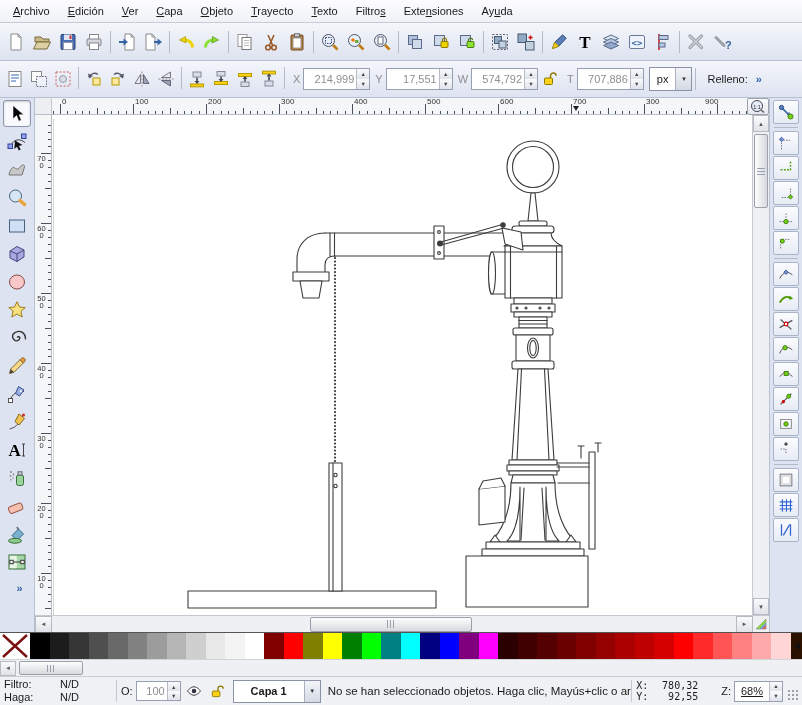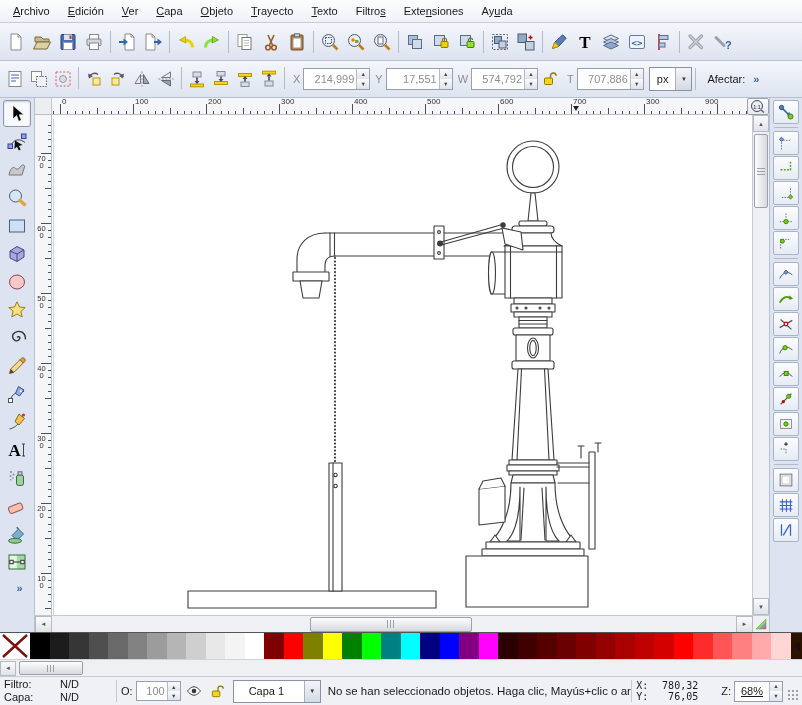--- a/index.html
+++ b/index.html
@@ -105,21 +105,21 @@
   .statusbar{height:28px;flex:0 0 28px;display:flex;align-items:center;background:#eff1f5;
     border-top:1px solid #c6cbd6;overflow:hidden;}
   .fs-block{width:108px;flex:0 0 108px;display:grid;grid-template-columns:56px auto;line-height:13px;padding-left:4px;}
   .vsep{width:1px;height:22px;background:#c3c8d2;margin:0 4px;flex:0 0 1px;}
   .o-group{display:flex;align-items:center;}
   .o-group label{margin-right:3px;}
   .o-group .spin{height:18px;} .o-group .spin input{width:26px;color:#8f8f8f;}
   .sicon{width:22px;height:22px;display:flex;align-items:center;justify-content:center;border:1px solid transparent;
     background:none;padding:0;margin-left:2px;}
   .layer-combo{display:flex;align-items:center;height:21px;border:1px solid #8a93a6;background:#fff;margin-left:4px;width:86px;flex:0 0 86px;}
-  .layer-combo .val{flex:1;padding:0 15px;font-weight:normal;white-space:nowrap;overflow:hidden;}
+  .layer-combo .val{flex:1;padding:0 15px;font-weight:bold;white-space:nowrap;overflow:hidden;text-align:center;}
   .status-msg{flex:1;padding:0 7px;white-space:nowrap;overflow:hidden;font-size:11.5px;}
   .coords{flex:0 0 76px;font-family:"DejaVu Sans Mono",monospace;font-size:10px;line-height:11px;
     display:grid;grid-template-columns:14px 48px;border-left:1px solid #c3c8d2;padding:0 4px;}
   .coords .cv{text-align:right;}
   .z-group{display:flex;align-items:center;margin:0 2px;}
   .z-group label{margin:0 3px;}
   .z-group .spin{height:19px;} .z-group .spin input{width:30px;color:#1a1a1a;text-align:center;text-decoration:underline;}
   .resize-grip{width:13px;height:13px;flex:0 0 13px;margin:8px 2px 0 2px;
     background-image:radial-gradient(#9aa0ac 1px,transparent 1.2px);background-size:4px 4px;}
 </style>
@@ -455,21 +455,21 @@
             <i class="up"></i>
             <i class="dn"></i>
           </span>
         </span>
     </span>
     <span class="combo">
       <span class="val">px</span>
       <span class="cbtn"></span>
     </span>
     <span class="sep"></span>
-    <span class="affect">Afectar:</span>
+    <span class="affect">Relleno:</span>
     <span class="more-blue">»</span>
   </div>
 
   <div class="mainrow">
     <div class="toolbox" id="toolbox">
         <button class="tool active">
           <svg width="22" height="22" viewBox="0 0 22 22">
             <path d="M7 2.5v13.5l3.6-3.4 2.1 5.6 2.6-1-2.1-5.4h4.6z" fill="#000" stroke="#fff" stroke-width=".6"></path>
           </svg>
         </button>
@@ -1055,21 +1055,21 @@
     <div class="sbtn lf"></div>
     <div class="pthumb">
         <span class="grip"></span>
       </div>
   </div>
 
   <div class="statusbar">
     <div class="fs-block">
       <span>Filtro:</span>
       <span>N/D</span>
-      <span>Capa:</span>
+      <span>Haga:</span>
       <span>N/D</span>
     </div>
     <span class="vsep"></span>
     <div class="o-group">
       <label>O:</label>
       <span class="spin">
           <input readonly="" value="100" style="">
           <span class="arr">
             <i class="up"></i>
             <i class="dn"></i>
@@ -1090,21 +1090,21 @@
     </button>
     <div class="layer-combo">
       <span class="val">Capa 1</span>
       <span class="cbtn"></span>
     </div>
     <div class="status-msg">No se han seleccionado objetos. Haga clic, Mayús+clic o arrast</div>
     <div class="coords">
       <span>X:</span>
       <span class="cv">780,32</span>
       <span>Y:</span>
-      <span class="cv">76,05</span>
+      <span class="cv">92,55</span>
     </div>
     <div class="z-group">
       <label>Z:</label>
       <span class="spin">
           <input readonly="" value="68%" style="">
           <span class="arr">
             <i class="up"></i>
             <i class="dn"></i>
           </span>
         </span>

